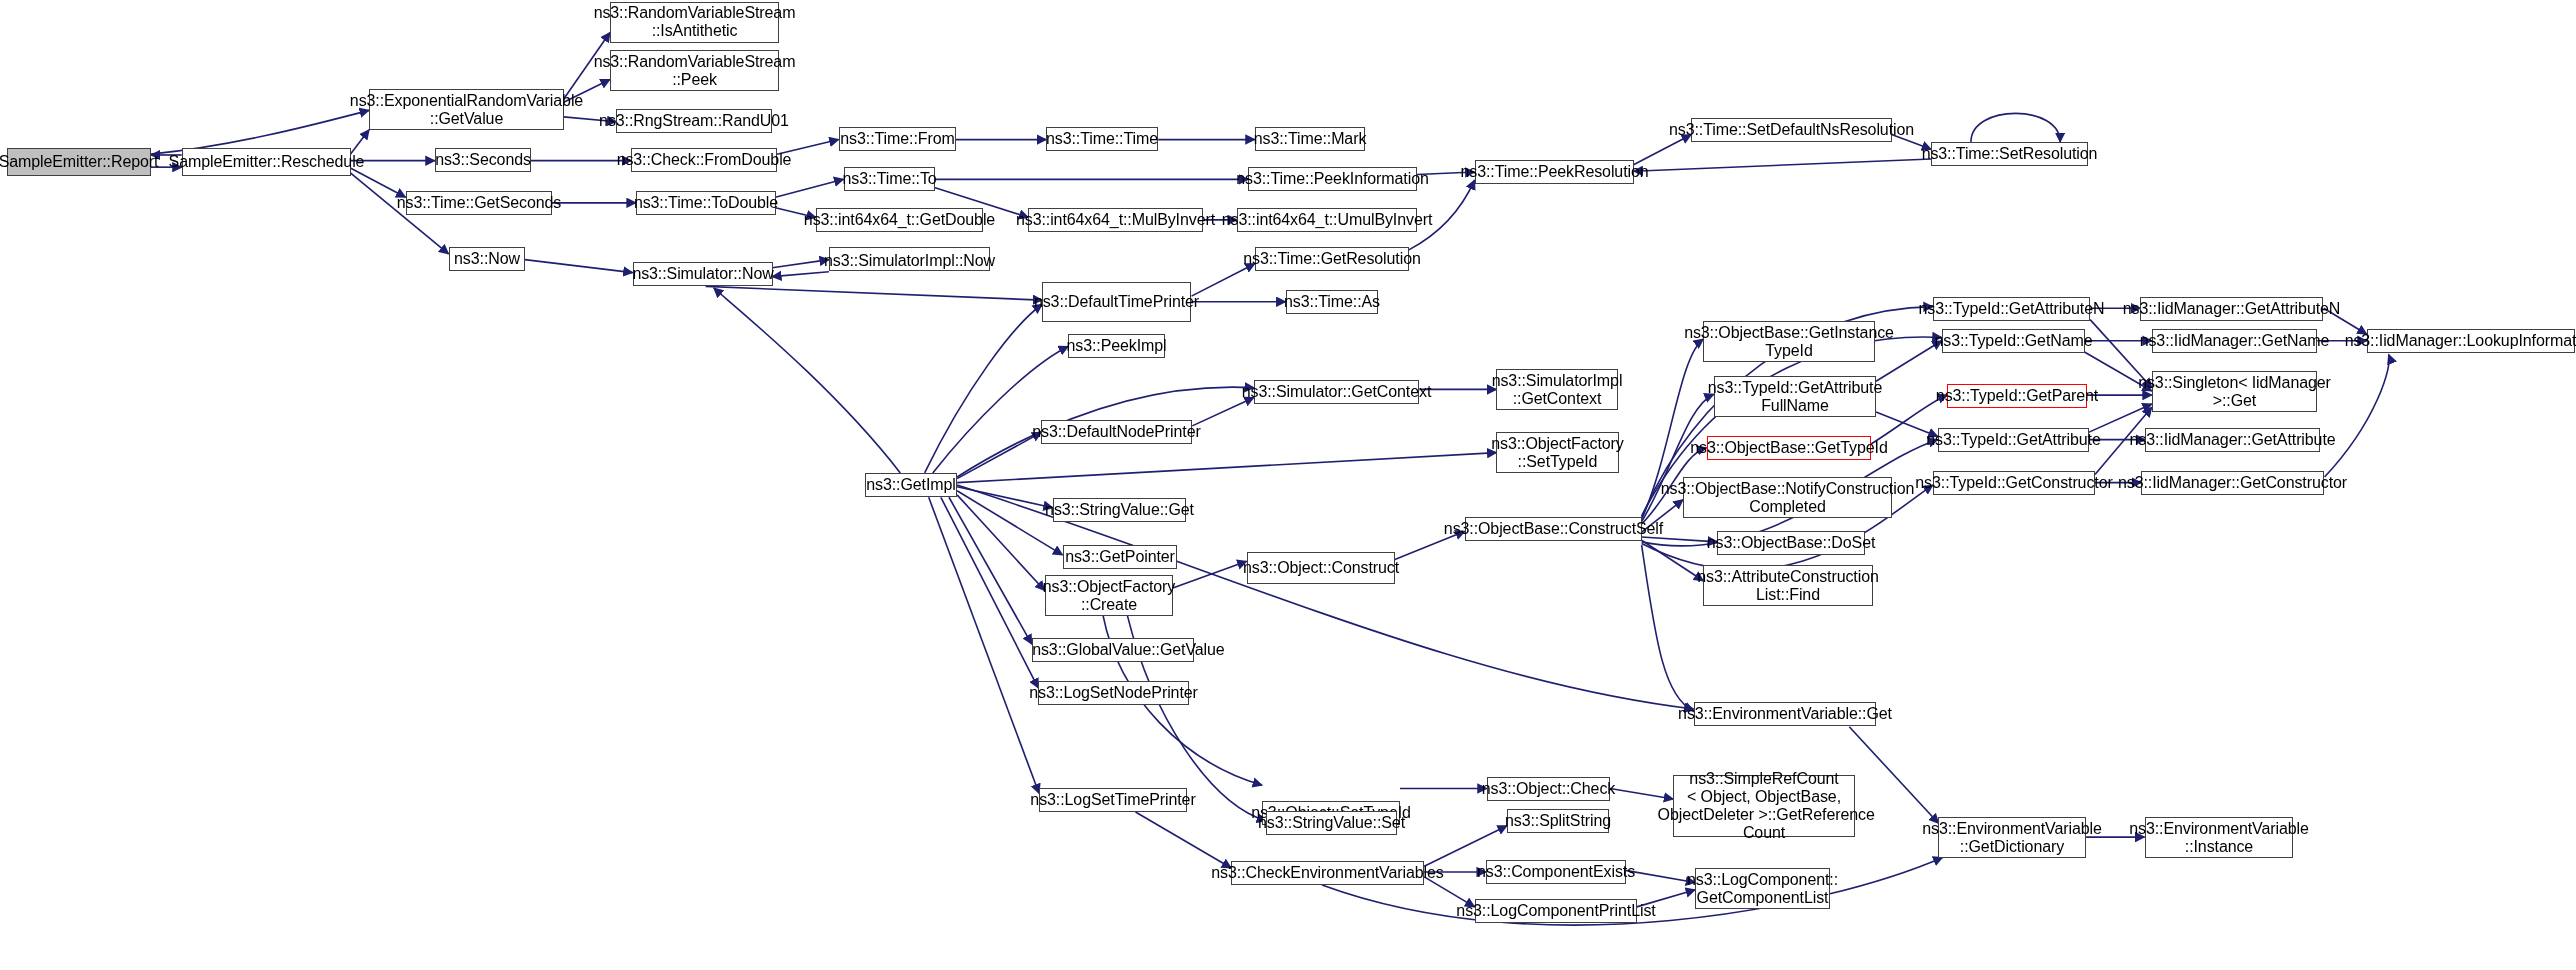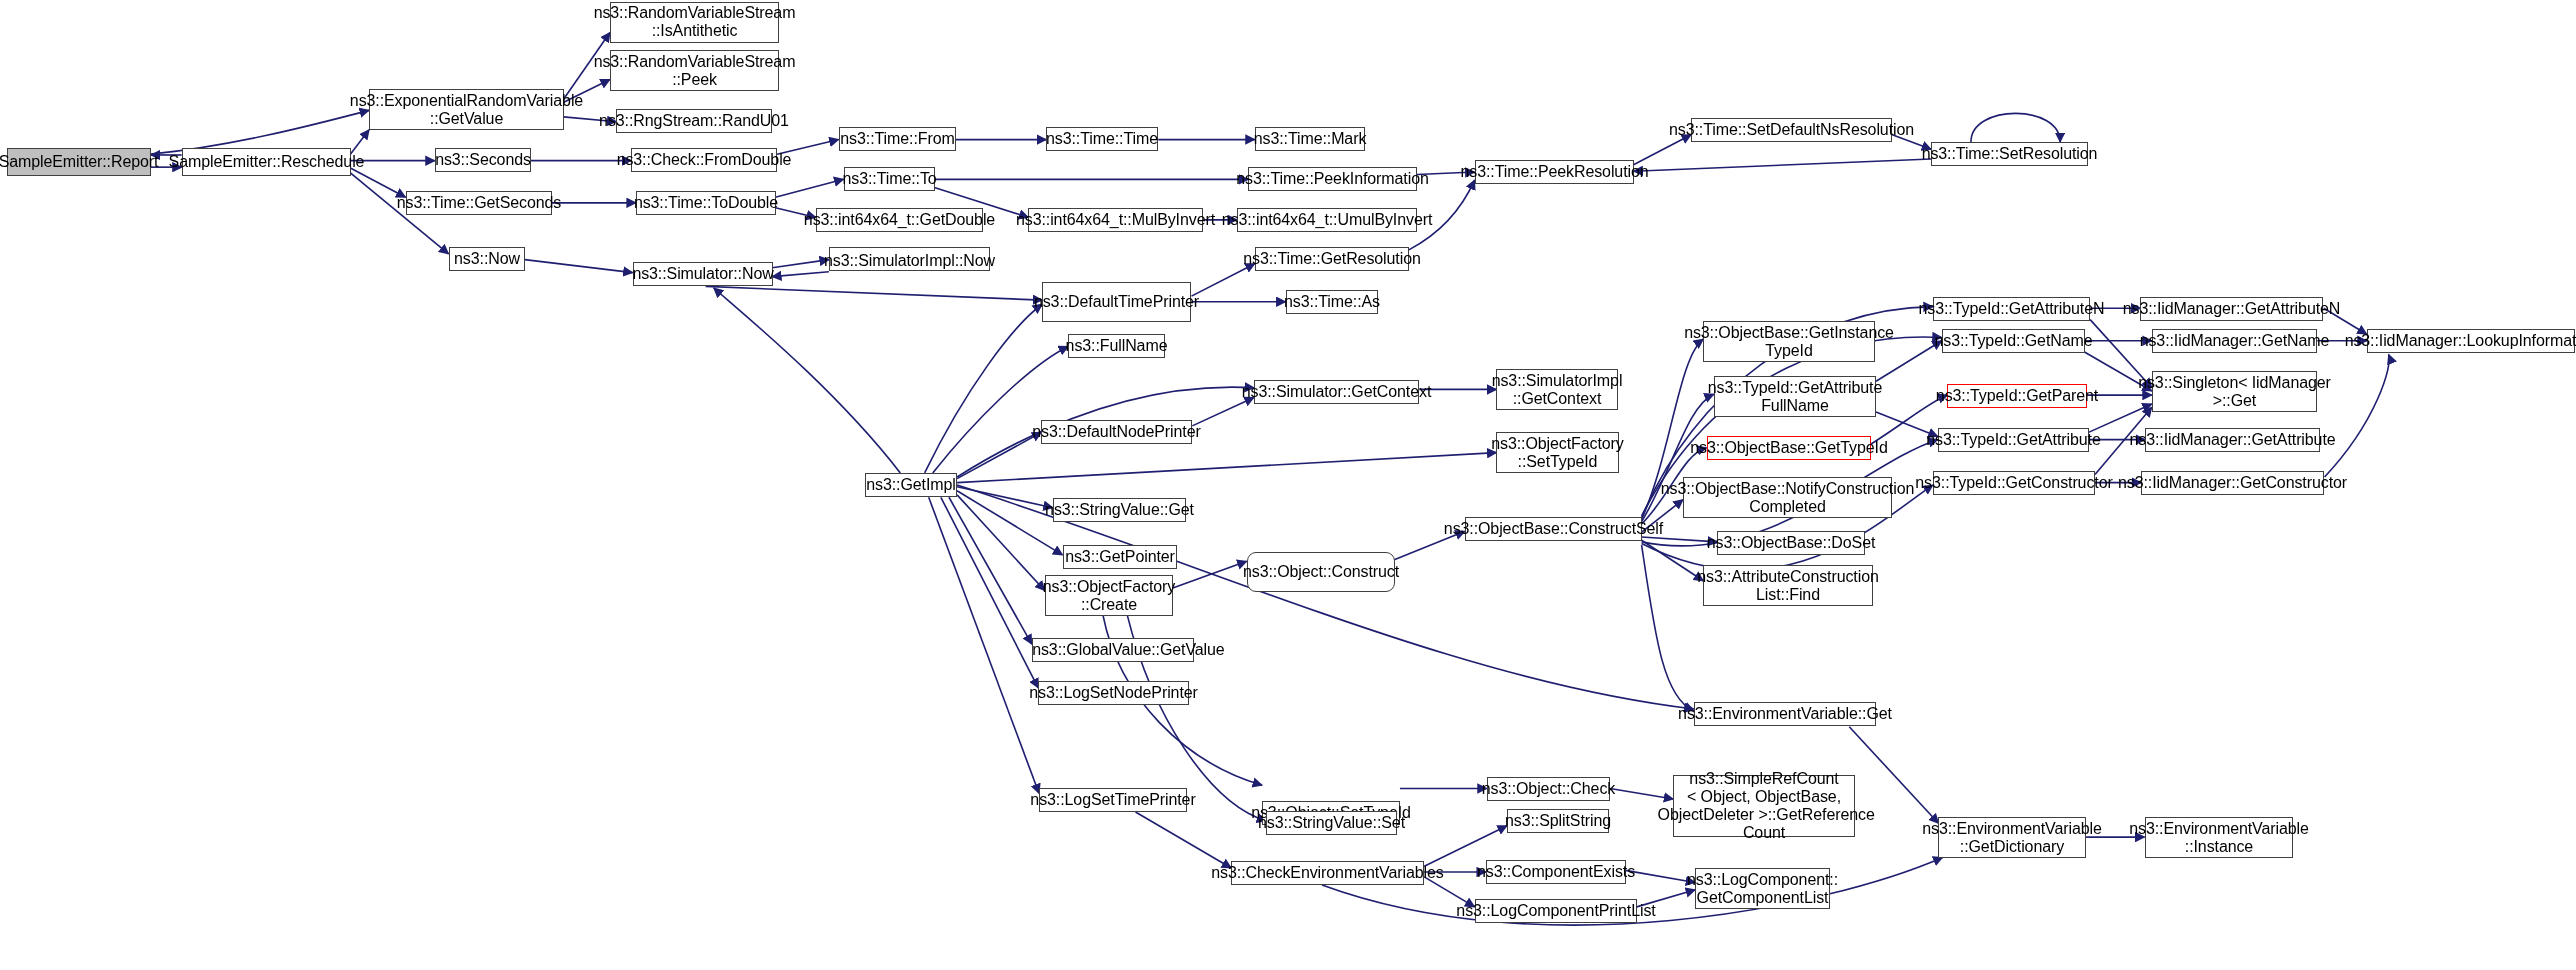--- a/index.html
+++ b/index.html
@@ -179,31 +179,31 @@
       <div class="node" style="left: 1028px; top: 208px; width: 175px; height: 24px;"><span class="node-label">ns3::int64x64_t::MulByInvert</span></div>
       <div class="node" style="left: 1237px; top: 208px; width: 180px; height: 24px;"><span class="node-label">ns3::int64x64_t::UmulByInvert</span></div>
       <div class="node" style="left: 1248px; top: 167px; width: 169px; height: 24px;"><span class="node-label">ns3::Time::PeekInformation</span></div>
       <div class="node" style="left: 1475px; top: 160px; width: 159px; height: 24px;"><span class="node-label">ns3::Time::PeekResolution</span></div>
       <div class="node" style="left: 1691px; top: 118px; width: 201px; height: 24px;"><span class="node-label">ns3::Time::SetDefaultNsResolution</span></div>
       <div class="node" style="left: 1931px; top: 142px; width: 157px; height: 24px;"><span class="node-label">ns3::Time::SetResolution</span></div>
       <div class="node" style="left: 829px; top: 247px; width: 161px; height: 24px; align-items: flex-end;"><span class="node-label">ns3::SimulatorImpl::Now</span></div>
       <div class="node" style="left: 1255px; top: 247px; width: 154px; height: 24px;"><span class="node-label">ns3::Time::GetResolution</span></div>
       <div class="node" style="left: 1042px; top: 282px; width: 149px; height: 40px;"><span class="node-label">ns3::DefaultTimePrinter</span></div>
       <div class="node" style="left: 1286px; top: 290px; width: 92px; height: 24px;"><span class="node-label">ns3::Time::As</span></div>
-      <div class="node" style="left: 1068px; top: 334px; width: 97px; height: 24px;"><span class="node-label">ns3::FullName</span></div>
+      <div class="node" style="left: 1068px; top: 334px; width: 97px; height: 24px;"><span class="node-label">ns3::PeekImpl</span></div>
       <div class="node" style="left: 1254px; top: 380px; width: 165px; height: 24px;"><span class="node-label">ns3::Simulator::GetContext</span></div>
       <div class="node" style="left: 1041px; top: 420px; width: 151px; height: 24px;"><span class="node-label">ns3::DefaultNodePrinter</span></div>
       <div class="node" style="left: 1496px; top: 369px; width: 122px; height: 41px;"><span class="node-label">ns3::SimulatorImpl
 ::GetContext</span></div>
       <div class="node" style="left: 865px; top: 473px; width: 92px; height: 24px;"><span class="node-label">ns3::GetImpl</span></div>
       <div class="node" style="left: 1053px; top: 498px; width: 133px; height: 24px;"><span class="node-label">ns3::StringValue::Get</span></div>
       <div class="node" style="left: 1063px; top: 545px; width: 114px; height: 24px;"><span class="node-label">ns3::GetPointer</span></div>
       <div class="node" style="left: 1045px; top: 575px; width: 128px; height: 41px;"><span class="node-label">ns3::ObjectFactory
 ::Create</span></div>
-      <div class="node" style="left: 1247px; top: 552px; width: 148px; height: 40px; border-radius: 9px;"><span class="node-label">ns3::Object::Construct</span></div>
+      <div class="node" style="left: 1247px; top: 552px; width: 148px; height: 32px;"><span class="node-label">ns3::Object::Construct</span></div>
       <div class="node" style="left: 1032px; top: 638px; width: 162px; height: 24px; padding-left: 34px;"><span class="node-label">ns3::GlobalValue::GetValue</span></div>
       <div class="node" style="left: 1038px; top: 681px; width: 151px; height: 24px;"><span class="node-label">ns3::LogSetNodePrinter</span></div>
       <div class="node" style="left: 1039px; top: 788px; width: 148px; height: 24px;"><span class="node-label">ns3::LogSetTimePrinter</span></div>
       <div class="node" style="left: 1496px; top: 432px; width: 123px; height: 41px;"><span class="node-label">ns3::ObjectFactory
 ::SetTypeId</span></div>
       <div class="node" style="left: 1465px; top: 517px; width: 177px; height: 24px;"><span class="node-label">ns3::ObjectBase::ConstructSelf</span></div>
       <div class="node" style="left: 1703px; top: 321px; width: 172px; height: 41px;"><span class="node-label">ns3::ObjectBase::GetInstance
 TypeId</span></div>
       <div class="node" style="left: 1714px; top: 376px; width: 162px; height: 41px;"><span class="node-label">ns3::TypeId::GetAttribute
 FullName</span></div>

